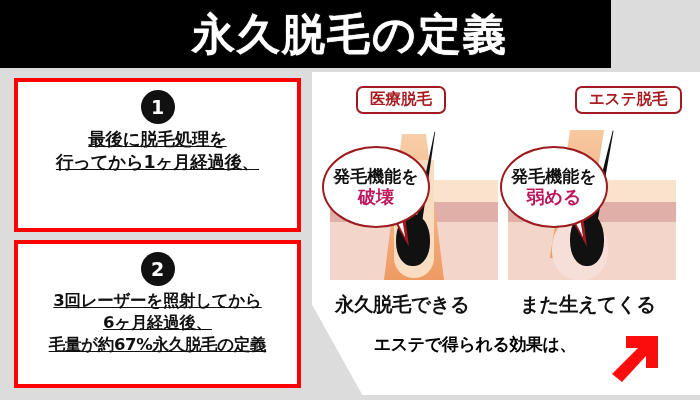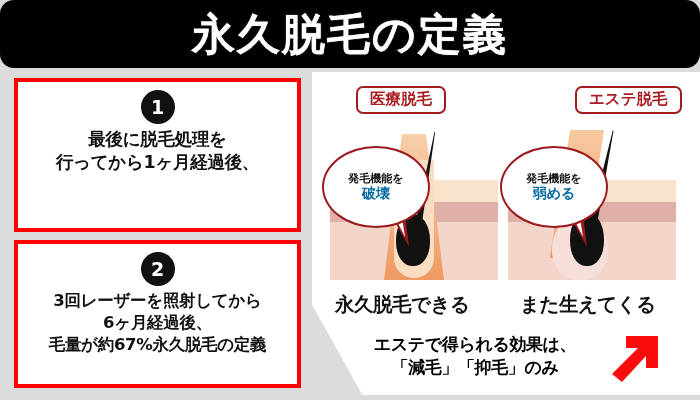--- a/index.html
+++ b/index.html
@@ -6,23 +6,22 @@
   body{
     width:700px;height:400px;overflow:hidden;
     background:#dcdcdc;
     font-family:"DejaVu Sans","Liberation Sans",sans-serif;
     position:relative;
   }
   .root{position:absolute;inset:0;width:700px;height:400px;}
 
   
   .header{
-    position:absolute;left:0;top:0;width:700px;height:68px;
+    position:absolute;left:0;top:0;width:611px;height:68px;
     background:#000;
-    border-radius:14px;
   }
   .header-title{
     position:absolute;left:0;top:0;width:700px;height:68px;
     display:flex;align-items:center;justify-content:center;
     color:#fff;font-size:43px;font-weight:bold;letter-spacing:2px;
     line-height:1;
     text-shadow:0 0 1px #fff;
   }
 
   
@@ -43,21 +42,21 @@
     display:flex;align-items:center;justify-content:center;
     font-size:19px;font-weight:bold;line-height:1;
   }
   .fact-lines{
     position:absolute;left:0;right:0;top:46px;
     text-align:center;color:#111;
     font-size:17.5px;font-weight:bold;line-height:1.34;
     letter-spacing:-0.3px;
   }
   .fact-box.b2 .fact-lines{font-size:16.5px;}
-  .fact-lines div{white-space:nowrap;}
+  .fact-lines div{white-space:nowrap;text-decoration:underline;}
 
   
   .panel{
     position:absolute;left:312px;top:72px;width:420px;height:323px;
     background:#fff;
     -webkit-clip-path:polygon(0 0,100% 0,100% 100%,12% 100%,0 72%);
     clip-path:polygon(0 0,100% 0,100% 100%,12% 100%,0 72%);
   }
 
   .tag{
@@ -130,22 +129,22 @@
     position:absolute;
     border:2.5px solid #9c1b1f;background:#fff;
     border-radius:50%;
     width:104px;height:78px;
     display:flex;flex-direction:column;
     align-items:center;justify-content:center;
     line-height:1.2;z-index:4;
   }
   .bubble.b-left{left:322px;top:146px;}
   .bubble.b-right{left:500px;top:146px;}
-  .bub-l1{font-size:11px;font-weight:bold;color:#111;white-space:nowrap;}
-  .bub-l2{font-size:14px;font-weight:bold;color:#0369a1;white-space:nowrap;}
+  .bub-l1{font-size:17px;font-weight:bold;color:#111;white-space:nowrap;}
+  .bub-l2{font-size:18px;font-weight:bold;color:#be185d;white-space:nowrap;}
   .bub-tail{
     position:absolute;width:0;height:0;z-index:3;
   }
   .bub-tail.t-left{
     left:392px;top:206px;
     border-left:12px solid transparent;
     border-right:5px solid transparent;
     border-top:42px solid #9c1b1f;
     transform:rotate(-14deg);
   }
@@ -265,20 +264,19 @@
   <div class="bubble b-right">
     <div class="bub-l1">発毛機能を</div>
     <div class="bub-l2">弱める</div>
   </div>
 
   <div class="result right">また生えてくる</div>
   <div class="result left">永久脱毛できる</div>
 
   <div class="bottom-msg">
     <div>エステで得られる効果は、</div>
-    <div>「減毛」「抑毛」のみ</div>
   </div>
 
   <svg class="arrow-ne" viewBox="0 0 52 52">
     <polygon points="4,40 30,14 18,14 18,2 50,2 50,34 38,34 38,22 14,48" fill="#fb0d0d" transform="translate(0,2)"></polygon>
   </svg>
 
 </div>
 
 </body></html>

